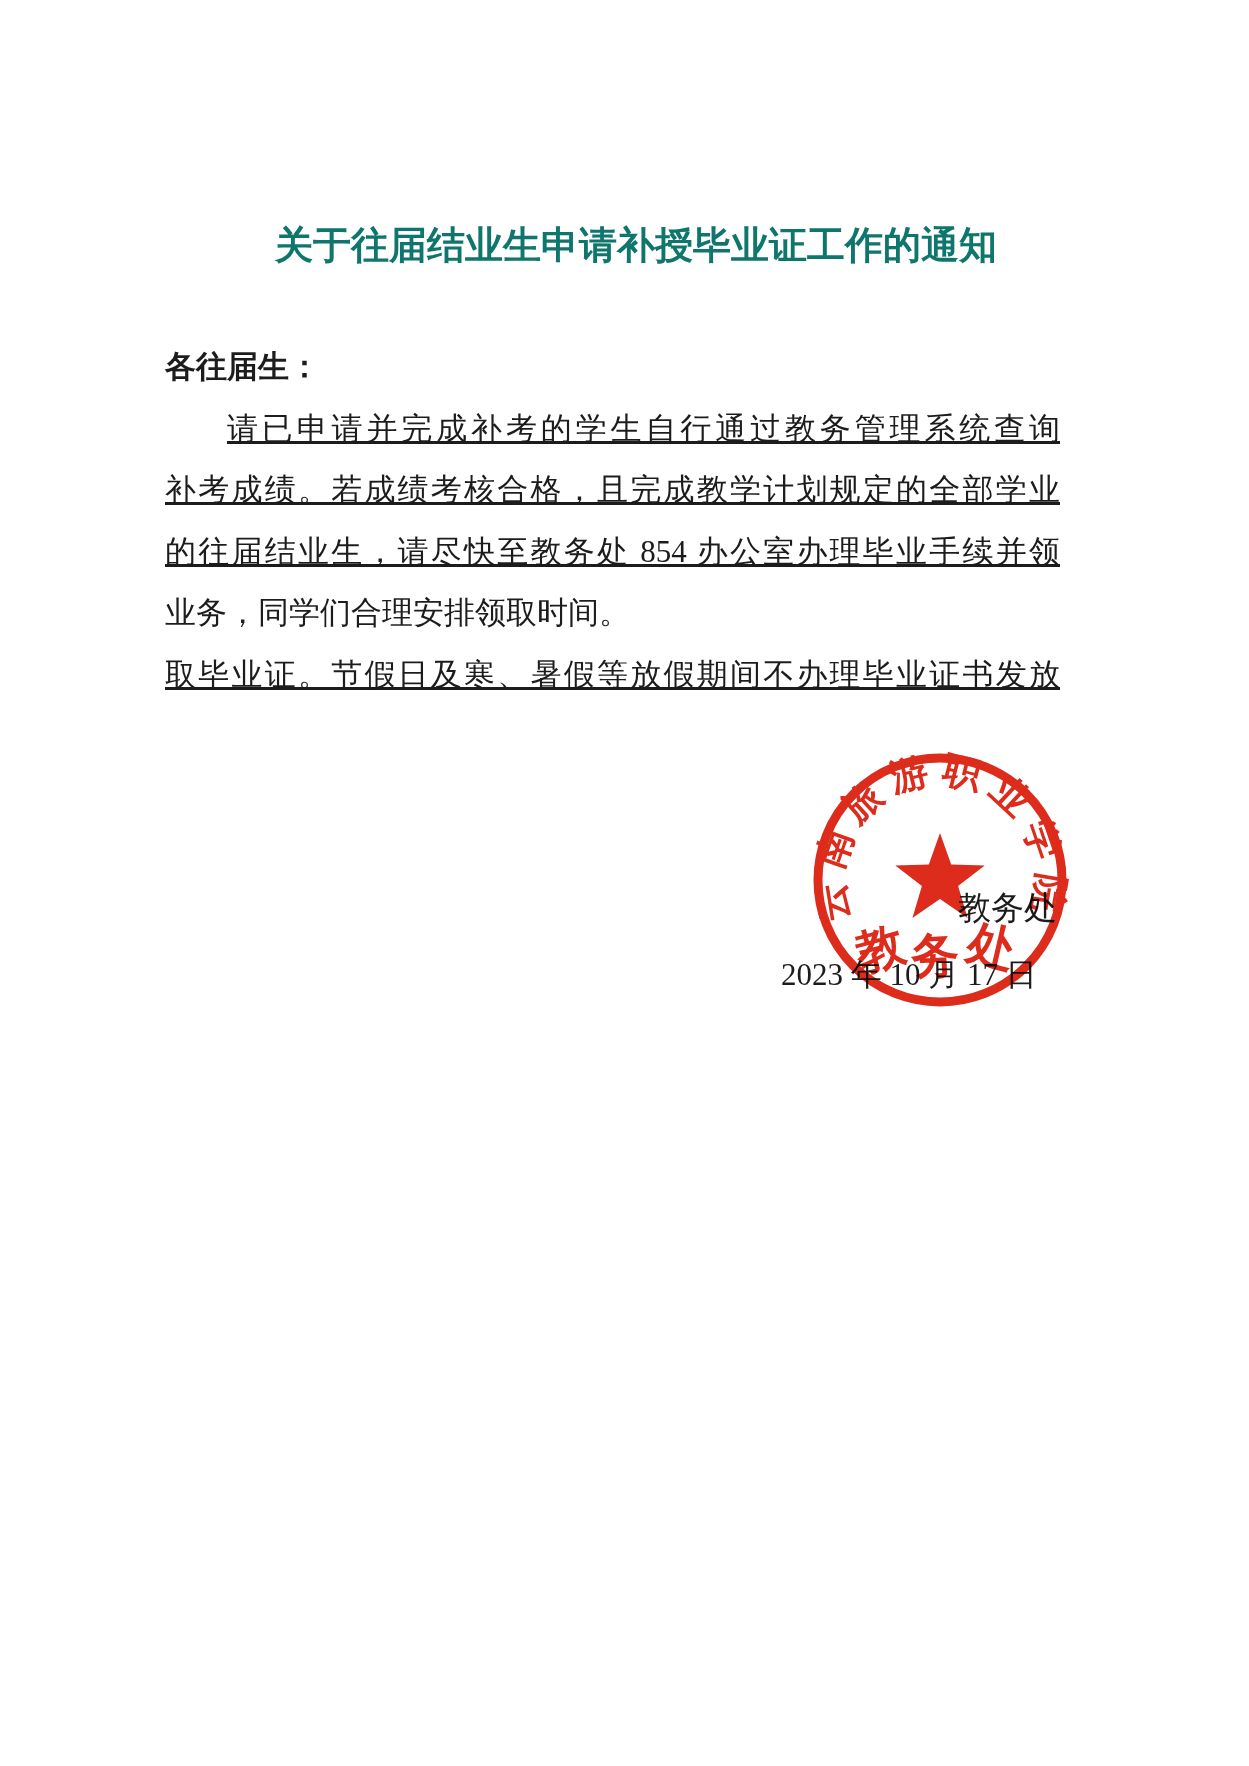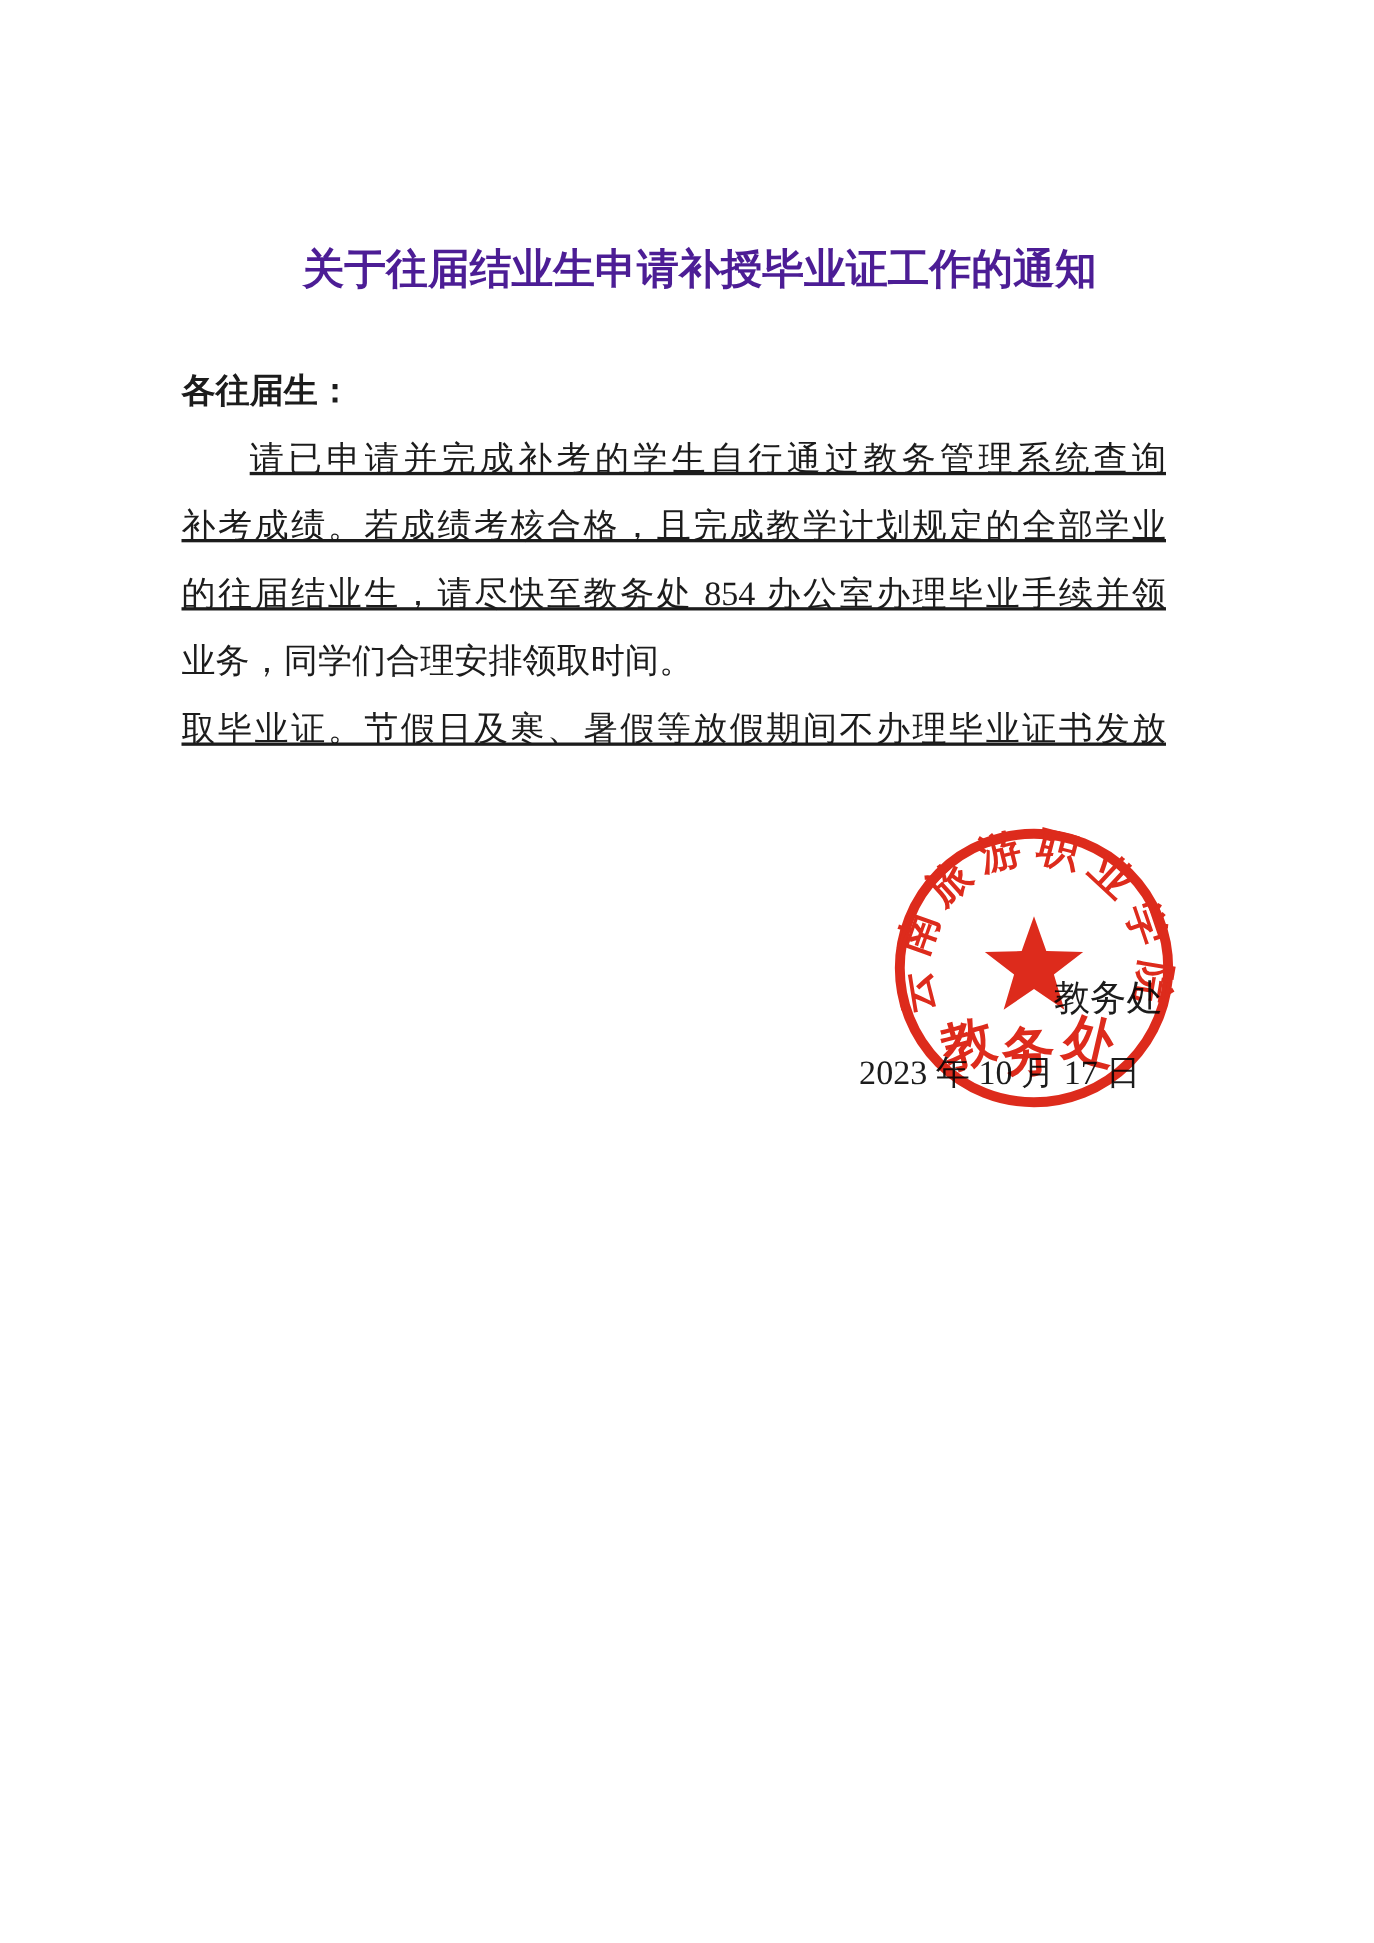--- a/index.html
+++ b/index.html
@@ -13,28 +13,28 @@
     color:#1c1c1c;
   }
   .title{
     position:absolute;
     left:275px;
     top:221px;
     font-size:38px;
     line-height:48px;
     font-weight:bold;
     font-family:"Liberation Sans","DejaVu Sans",sans-serif;
-    color:#4c1d95;
+    color:#0f766e;
     white-space:nowrap;
     letter-spacing:0px;
   }
   .content{
     position:absolute;
     left:165px;
-    top:324px;
+    top:336px;
     width:895px;
     font-size:31px;
     line-height:61.5px;
     color:#1c1c1c;
   }
   .salutation{
     font-weight:bold;
   }
   .bodyline{
     white-space:normal;

